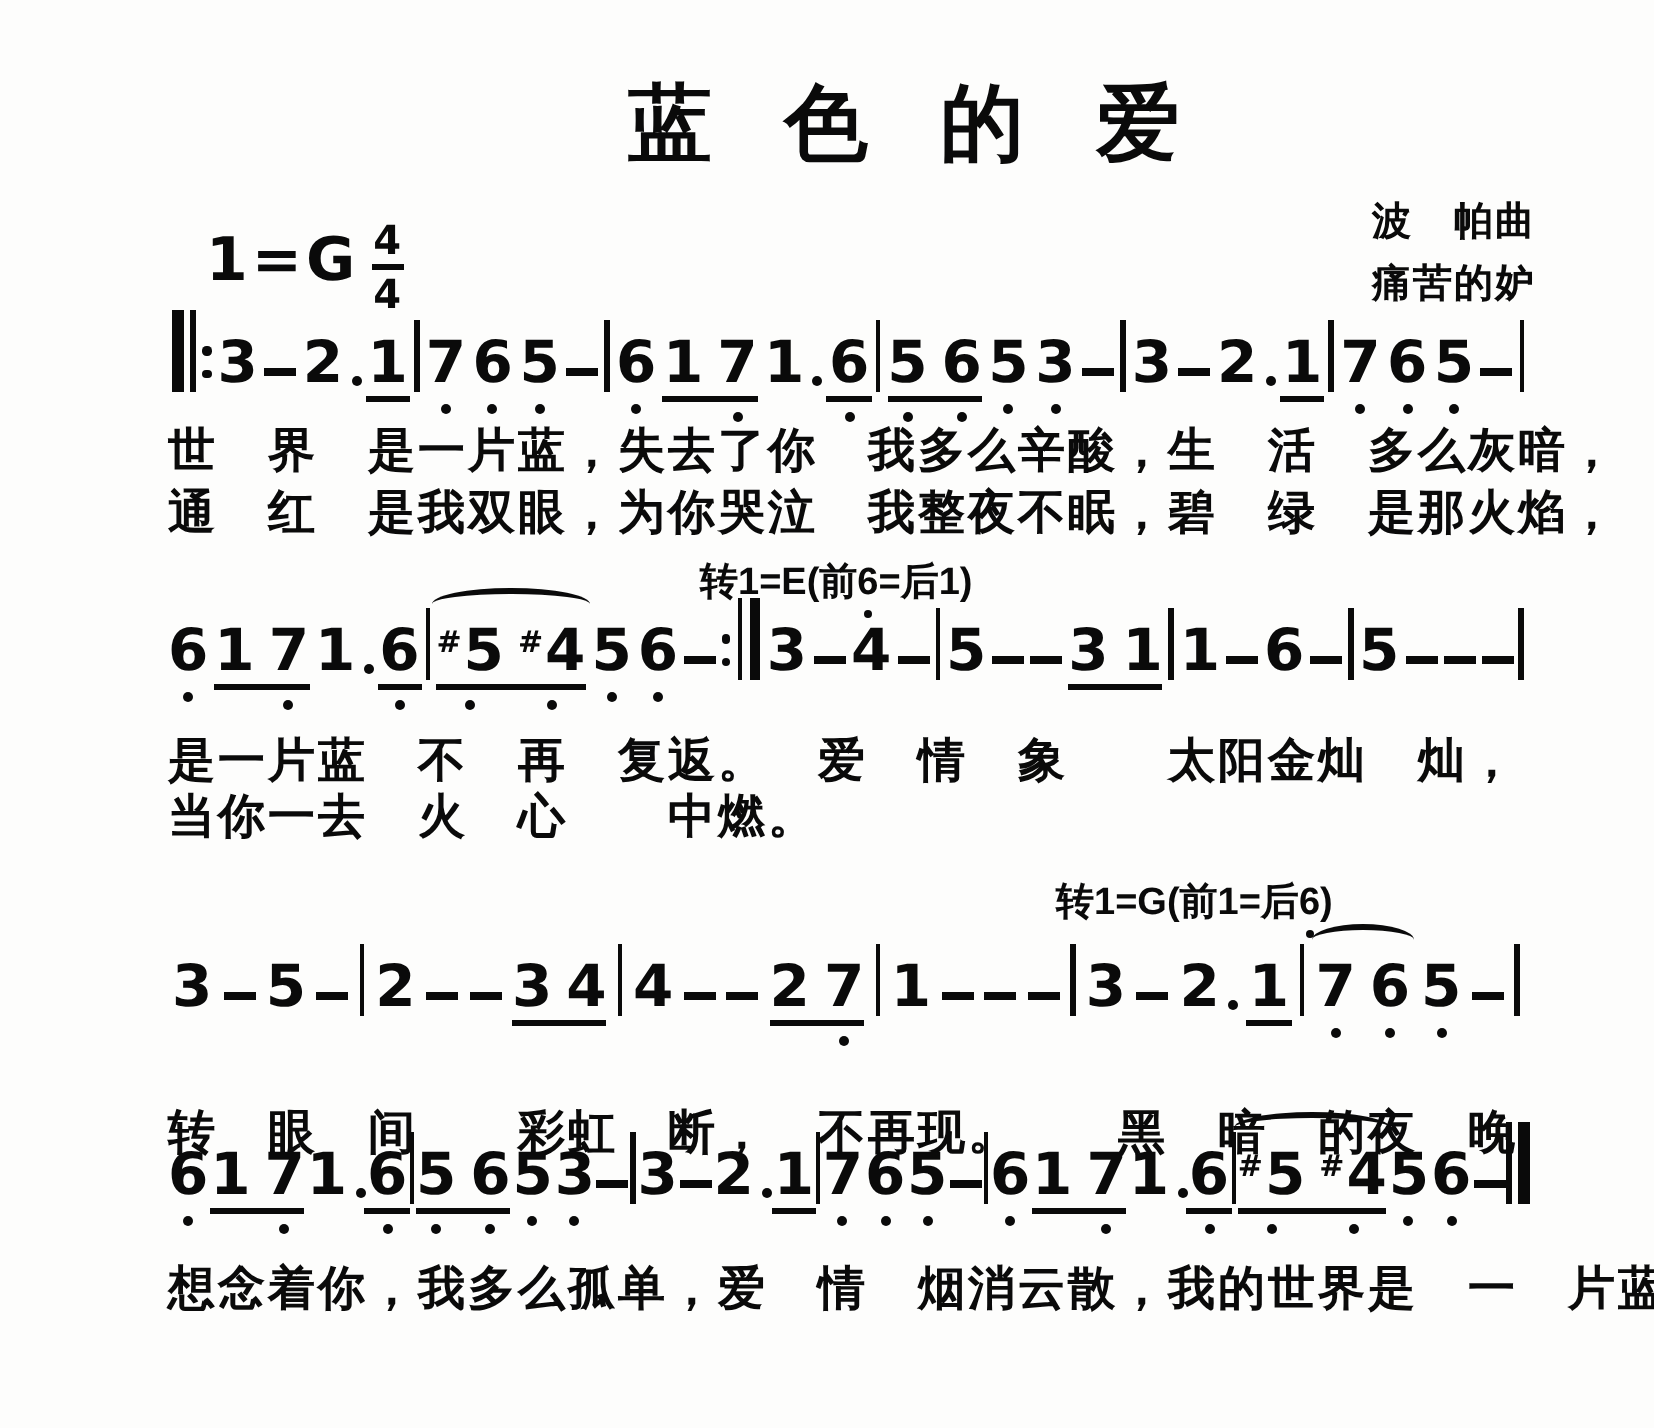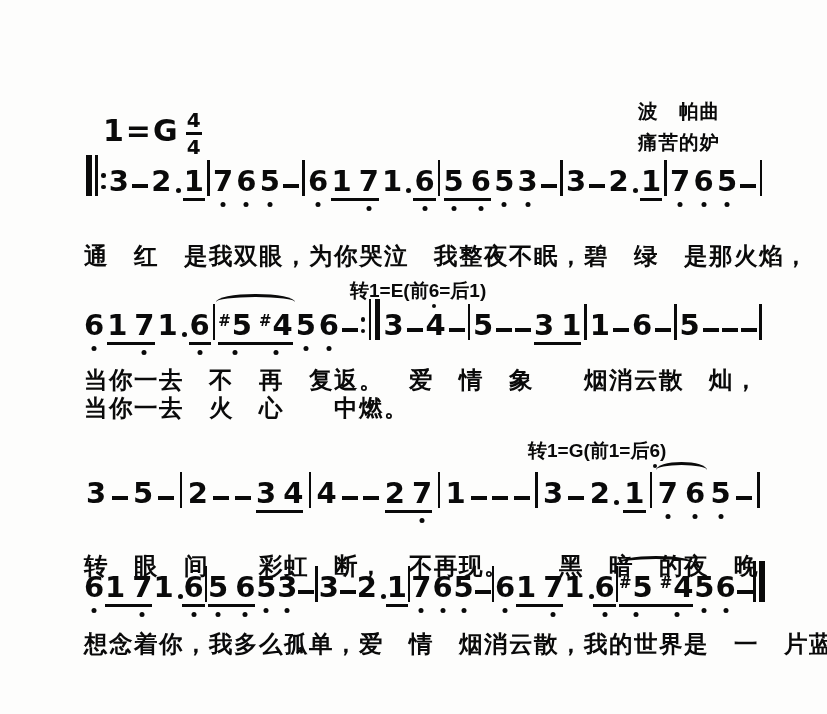--- a/index.html
+++ b/index.html
@@ -8,21 +8,21 @@
 
   
   .title{position:absolute;left:314px;top:42px;font-family:"Liberation Serif",serif;
          font-weight:600;font-size:42px;letter-spacing:36px;white-space:nowrap;line-height:1;}
   .keysig{position:absolute;left:103px;top:104px;display:flex;align-items:center;gap:6px;}
   .keylabel{font-weight:700;font-size:30px;font-family:"DejaVu Sans",sans-serif;letter-spacing:2px;}
   .frac{display:inline-flex;flex-direction:column;align-items:center;margin-top:6px;}
   .frac .fn{font:700 20px "DejaVu Sans",sans-serif;line-height:1;}
   .frac .fbar{width:16px;height:2.5px;background:#0a0a0a;margin:2px 0;}
   .credits{position:absolute;left:638px;top:96px;text-align:left;}
-  .credits div{font-weight:700;font-size:19.5px;line-height:31px;letter-spacing:1px;white-space:nowrap;}
+  .credits div{font-weight:700;font-size:19.5px;line-height:31px;letter-spacing:1px;white-space:nowrap;margin-left:48px;}
 
   
   .mline{position:absolute;display:flex;justify-content:space-between;align-items:flex-end;height:29px;}
   .nt{position:relative;display:inline-flex;align-items:flex-end;}
   .num{font:700 29px "DejaVu Sans",sans-serif;line-height:1;}
   .nt.ul::after{content:'';position:absolute;left:-1px;right:-1px;bottom:-5px;height:3px;background:#0a0a0a;}
   .grp{position:relative;display:inline-flex;gap:7px;align-items:flex-end;}
   .grp.ul::after{content:'';position:absolute;left:0;right:0;bottom:-5px;height:3px;background:#0a0a0a;}
   .tie{position:absolute;left:-2px;right:-2px;top:-17px;height:13px;
        border-top:3px solid #0a0a0a;border-radius:50% 50% 0 0;}
@@ -45,20 +45,21 @@
        white-space:nowrap;line-height:1.2;}
   .mod{position:absolute;font-weight:700;font-size:19px;white-space:nowrap;}
   .modnote{position:relative;display:inline-block;}
   .modnote .ld{bottom:-6px;width:4px;height:4px;}
 </style>
 </head>
 <body>
 
 <div id="sheet">
 
+  <div class="title">蓝色的爱</div>
 
   <div class="keysig">
     <span class="keylabel">1=G</span>
     <span class="frac">
       <span class="fn">4</span>
       <span class="fbar"></span>
       <span class="fn">4</span>
     </span>
   </div>
 
@@ -164,20 +165,21 @@
         <span class="num">6</span>
         <span class="ld"></span>
       </span>
       <span class="nt">
         <span class="num">5</span>
         <span class="ld"></span>
       </span>
       <span class="dash"></span>
       <span class="bar"></span>
     </div>
+  <div class="lyr" style="top:211px;">世　界　是一片蓝，失去了你　我多么辛酸，生　活　多么灰暗，</div>
   <div class="lyr" style="top:242px;">通　红　是我双眼，为你哭泣　我整夜不眠，碧　绿　是那火焰，</div>
 
   <div class="mod" style="left:350px;top:278px;">
     <span>转1=E(前</span><span class="modnote"><span>6</span><span class="ld"></span></span><span>=后1)</span>
   </div>
 
   <div class="mline" style="left:84px;top:311px;width:678px;">
       <span class="nt">
         <span class="num">6</span>
         <span class="ld"></span>
@@ -263,21 +265,21 @@
       <span class="dash"></span>
       <span class="bar"></span>
       <span class="nt">
         <span class="num">5</span>
       </span>
       <span class="dash"></span>
       <span class="dash"></span>
       <span class="dash"></span>
       <span class="bar"></span>
     </div>
-  <div class="lyr" style="top:366px;">当你一去　不　再　复返。　爱　情　象　　烟消云散　灿，</div>
+  <div class="lyr" style="top:366px;">是一片蓝　不　再　复返。　爱　情　象　　太阳金灿　灿，</div>
   <div class="lyr" style="top:394px;">当你一去　火　心　　中燃。</div>
 
   <div class="mod" style="left:528px;top:438px;">
     <span>转1=G(前1=后</span><span class="modnote"><span>6</span><span class="ld"></span></span><span>)</span>
   </div>
 
   <div class="mline" style="left:86px;top:479px;width:674px;">
       <span class="nt">
         <span class="num">3</span>
       </span>

